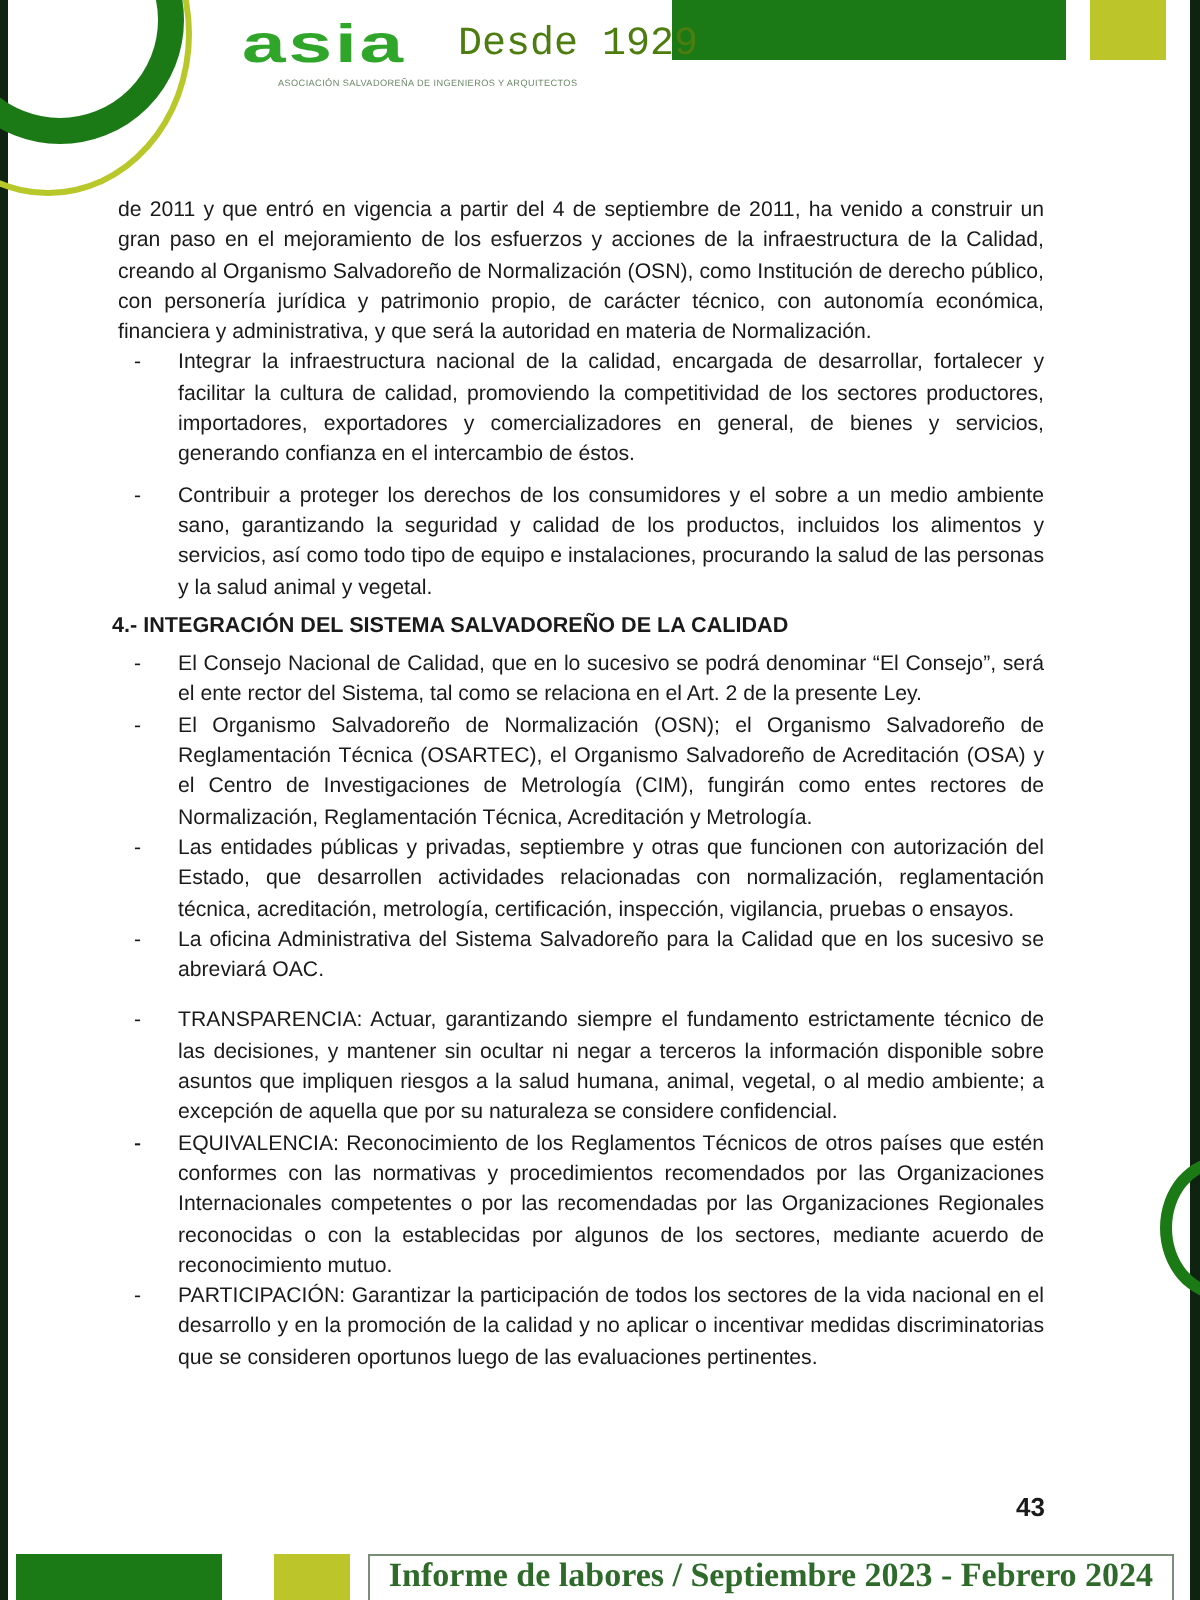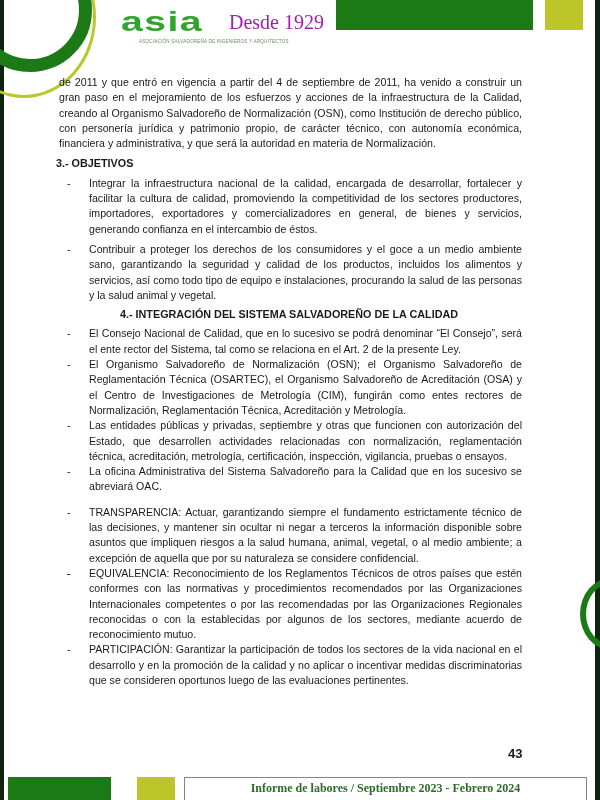--- a/index.html
+++ b/index.html
@@ -6,35 +6,35 @@
   body { width: 600px; height: 800px; position: relative; overflow: hidden; background: #ffffff; font-family: "Liberation Sans", sans-serif; color: #1a1a1a; }
   .border-left { position: absolute; left: 0; top: 0; width: 4px; height: 800px; background: #0f2410; }
   .border-right { position: absolute; right: 0; top: 0; width: 5px; height: 800px; background: #0f2410; }
   .ring-thick { position: absolute; left: -32px; top: -52px; width: 98px; height: 98px; border: 13px solid #1b7a16; border-radius: 50%; }
   .ring-thin { position: absolute; left: -48px; top: -64px; width: 138px; height: 156px; border: 3px solid #b8c72a; border-radius: 50%; border-top-color: transparent; border-left-color: transparent; }
   .ring-right { position: absolute; left: 580px; top: 578px; width: 50px; height: 60px; border: 6px solid #1b7a16; border-radius: 50%; }
   .top-bar-green { position: absolute; left: 336px; top: 0; width: 197px; height: 30px; background: #1b7a16; }
   .top-bar-yellow { position: absolute; left: 545px; top: 0; width: 38px; height: 30px; background: #bcc62a; }
   .logo { position: absolute; left: 121px; top: 10px; text-align: center; }
   .logo-asia { font-family: "Liberation Sans", sans-serif; font-weight: bold; font-size: 27px; color: #2fa52a; letter-spacing: 1px; display: inline-block; transform: scaleX(1.45); transform-origin: left; line-height: 24px; }
-  .logo-desde { font-family: Liberation Serif, serif; font-size: 20px; color: #a21caf; position: absolute; left: 108px; top: 1px; white-space: nowrap; }
+  .logo-desde { font-family: Liberation Mono, monospace; font-size: 20px; color: #4d7c0f; position: absolute; left: 108px; top: 1px; white-space: nowrap; }
   .logo-sub { font-family: "Liberation Sans", sans-serif; font-size: 4.6px; color: #6a8a66; position: absolute; left: 18px; top: 29px; white-space: nowrap; letter-spacing: 0.2px; }
-  .content { position: absolute; left: 59px; top: 75px; width: 463px; font-size: 10.6px; line-height: 15.3px; }
+  .content { position: absolute; left: 59px; top: 98px; width: 463px; font-size: 10.6px; line-height: 15.3px; }
   .para { text-align: justify; margin: 0; }
   .heading { font-weight: bold; font-size: 10.8px; margin: 5px 0 4px -3px; }
   .list { list-style: none; margin: 0; padding: 0; }
   .list li { position: relative; padding-left: 30px; text-align: justify; }
   .list li .dash { position: absolute; left: 8px; top: 0; }
   .list.spaced li { margin-bottom: 5px; }
   .gap { height: 10px; }
   .page-number { position: absolute; left: 508px; top: 746px; font-family: "Liberation Sans", sans-serif; font-weight: bold; font-size: 13px; }
   .bot-green { position: absolute; left: 8px; top: 777px; width: 103px; height: 23px; background: #1b7a16; }
   .bot-yellow { position: absolute; left: 137px; top: 777px; width: 38px; height: 23px; background: #bcc62a; }
   .footer-box { position: absolute; left: 184px; top: 777px; width: 403px; height: 26px; border: 1px solid #7a8f78; box-sizing: border-box; text-align: center; }
-  .footer-text { font-family: "Liberation Serif", serif; font-weight: bold; font-size: 12px; color: #2e6b2a; line-height: 20px; }
+  .footer-text { font-family: "Liberation Serif", serif; font-weight: bold; font-size: 17px; color: #2e6b2a; line-height: 20px; }
 </style>
 </head>
 <body>
 
 <div class="border-left"></div>
 <div class="border-right"></div>
 <div class="ring-thin"></div>
 <div class="ring-thick"></div>
 <div class="ring-right"></div>
 <div class="top-bar-green"></div>
@@ -42,27 +42,26 @@
 
 <div class="logo">
   <span class="logo-asia">asia</span>
   <span class="logo-desde">Desde 1929</span>
   <span class="logo-sub">ASOCIACIÓN SALVADOREÑA DE INGENIEROS Y ARQUITECTOS</span>
 </div>
 
 <div class="content">
   <p class="para">de 2011 y que entró en vigencia a partir del 4 de septiembre de 2011, ha venido a construir un gran paso en el mejoramiento de los esfuerzos y acciones de la infraestructura de la Calidad, creando al Organismo Salvadoreño de Normalización (OSN), como Institución de derecho público, con personería jurídica y patrimonio propio, de carácter técnico, con autonomía económica, financiera y administrativa, y que será la autoridad en materia de Normalización.</p>
 
-  <div class="heading">3.- OBJETIVOS</div>
   <ul class="list spaced">
     <li><span class="dash">-</span><span>Integrar la infraestructura nacional de la calidad, encargada de desarrollar, fortalecer y facilitar la cultura de calidad, promoviendo la competitividad de los sectores productores, importadores, exportadores y comercializadores en general, de bienes y servicios, generando confianza en el intercambio de éstos.</span></li>
-    <li><span class="dash">-</span><span>Contribuir a proteger los derechos de los consumidores y el goce a un medio ambiente sano, garantizando la seguridad y calidad de los productos, incluidos los alimentos y servicios, así como todo tipo de equipo e instalaciones, procurando la salud de las personas y la salud animal y vegetal.</span></li>
+    <li><span class="dash">-</span><span>Contribuir a proteger los derechos de los consumidores y el sobre a un medio ambiente sano, garantizando la seguridad y calidad de los productos, incluidos los alimentos y servicios, así como todo tipo de equipo e instalaciones, procurando la salud de las personas y la salud animal y vegetal.</span></li>
   </ul>
 
-  <div class="heading" style="margin-top:-1px;text-align:center;">4.- INTEGRACIÓN DEL SISTEMA SALVADOREÑO DE LA CALIDAD</div>
+  <div class="heading" style="margin-top:-1px;">4.- INTEGRACIÓN DEL SISTEMA SALVADOREÑO DE LA CALIDAD</div>
   <ul class="list">
     <li><span class="dash">-</span><span>El Consejo Nacional de Calidad, que en lo sucesivo se podrá denominar “El Consejo”, será el ente rector del Sistema, tal como se relaciona en el Art. 2 de la presente Ley.</span></li>
     <li><span class="dash">-</span><span>El Organismo Salvadoreño de Normalización (OSN); el Organismo Salvadoreño de Reglamentación Técnica (OSARTEC), el Organismo Salvadoreño de Acreditación (OSA) y el Centro de Investigaciones de Metrología (CIM), fungirán como entes rectores de Normalización, Reglamentación Técnica, Acreditación y Metrología.</span></li>
     <li><span class="dash">-</span><span>Las entidades públicas y privadas, septiembre y otras que funcionen con autorización del Estado, que desarrollen actividades relacionadas con normalización, reglamentación técnica, acreditación, metrología, certificación, inspección, vigilancia, pruebas o ensayos.</span></li>
     <li><span class="dash">-</span><span>La oficina Administrativa del Sistema Salvadoreño para la Calidad que en los sucesivo se abreviará OAC.</span></li>
   </ul>
 
   <div class="gap"></div>
 
   <ul class="list">

